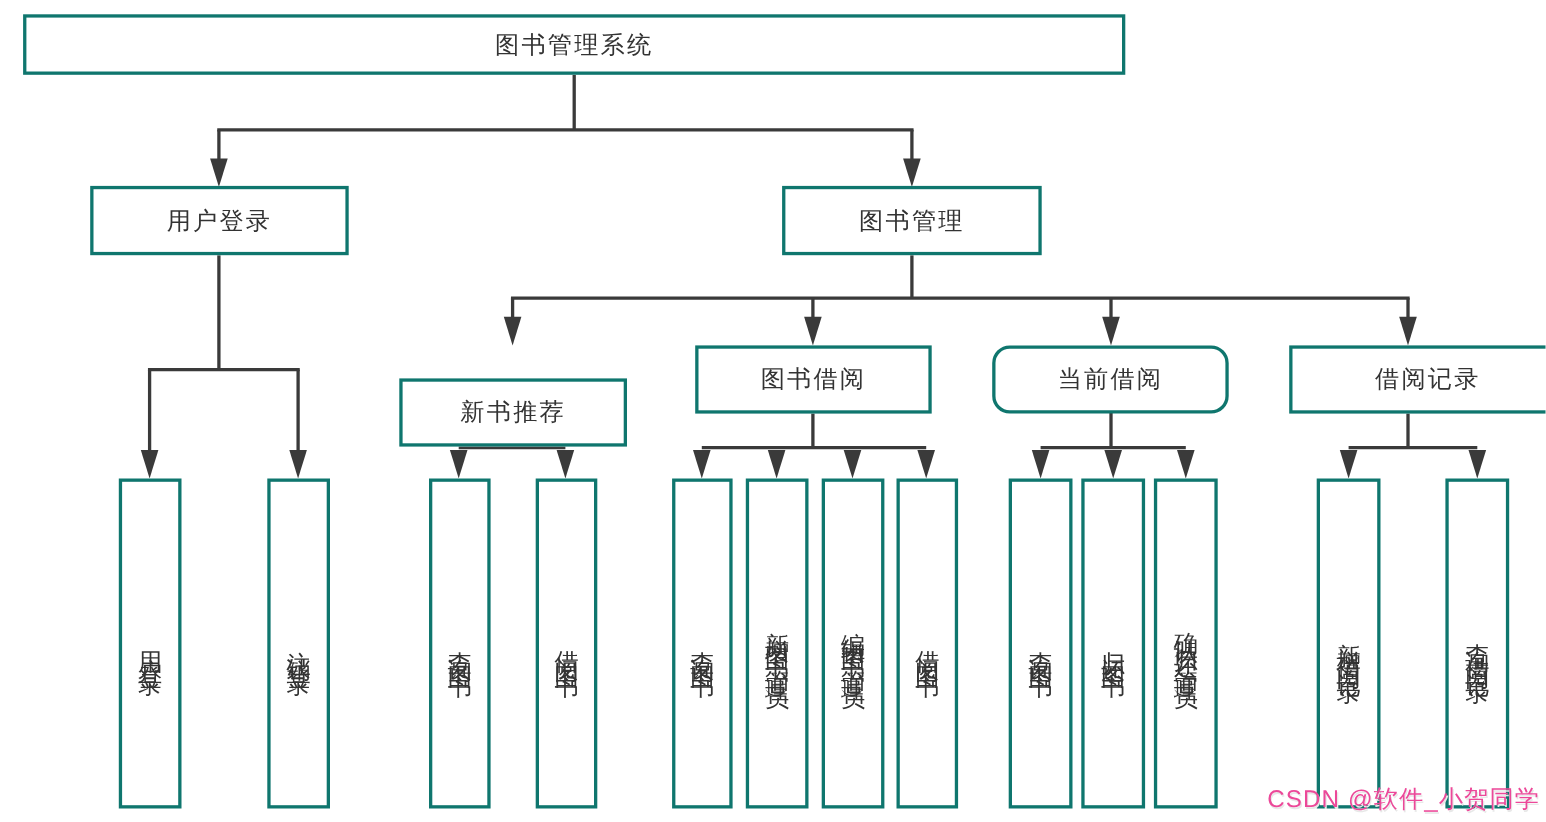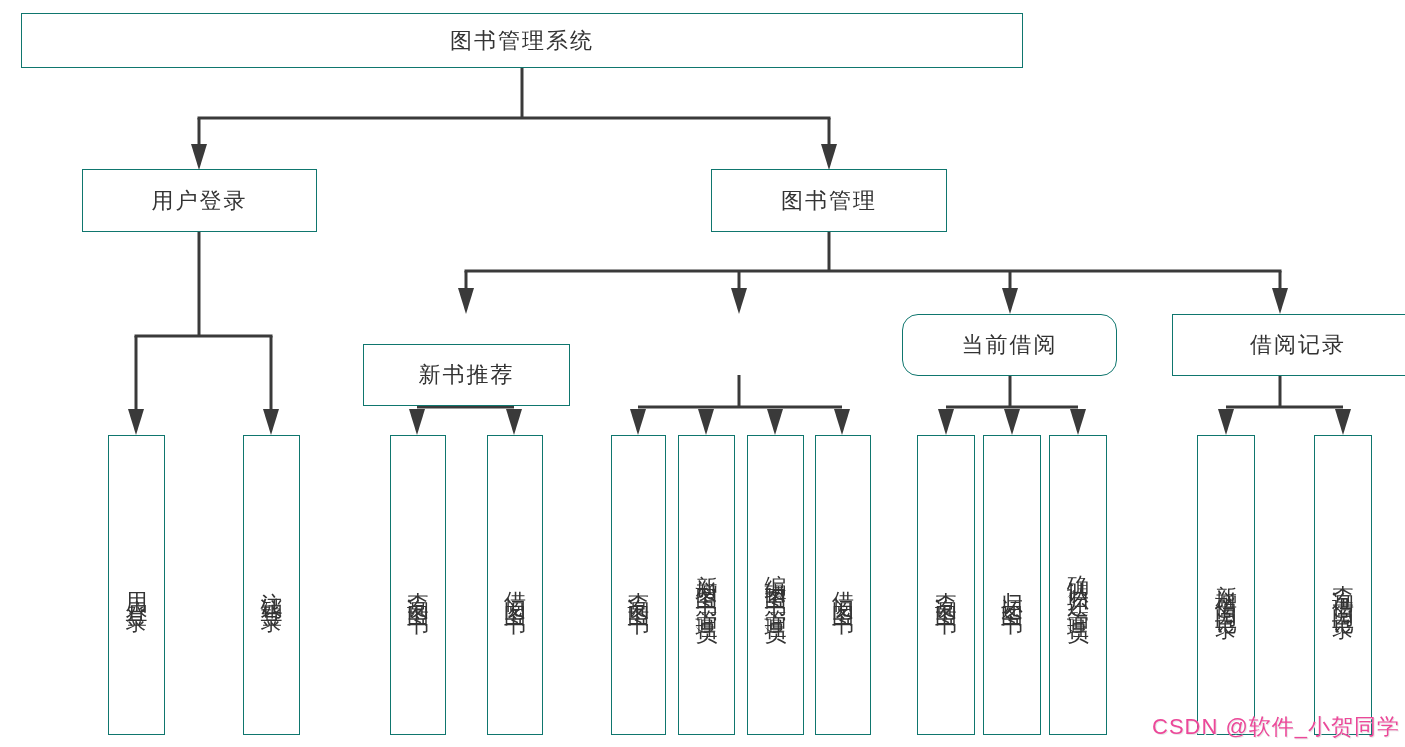--- a/index.html
+++ b/index.html
@@ -14,21 +14,21 @@
     width: 1405px; height: 747px;
     background: #ffffff;
   }
   #connectors {
     position: absolute; left: 0; top: 0;
     width: 1405px; height: 747px;
   }
   .node {
     position: absolute;
     box-sizing: border-box;
-    border: 1px solid #0f766e;
+    border: 3px solid #0f766e;
     background: #ffffff;
     color: #333333;
     display: flex;
     align-items: center;
     justify-content: center;
     font-size: 22px;
     letter-spacing: 2px;
     white-space: nowrap;
   }
   .vnode {
@@ -139,20 +139,21 @@
       <polygon points="1335,409 1351,409 1343,435"></polygon>
     </g>
   </svg>
 
   <div class="node n-root">图书管理系统</div>
 
   <div class="node n-login">用户登录</div>
   <div class="node n-mgmt">图书管理</div>
 
   <div class="node n-newrec">新书推荐</div>
+  <div class="node n-borrow">图书借阅</div>
   <div class="node n-curr">当前借阅</div>
   <div class="node n-record">借阅记录</div>
 
   <div class="node vnode leaf l1">用户登录</div>
   <div class="node vnode leaf l2">注销登录</div>
 
   <div class="node vnode leaf l3">查询图书</div>
   <div class="node vnode leaf l4">借阅图书</div>
 
   <div class="node vnode leaf l5">查询图书</div>

